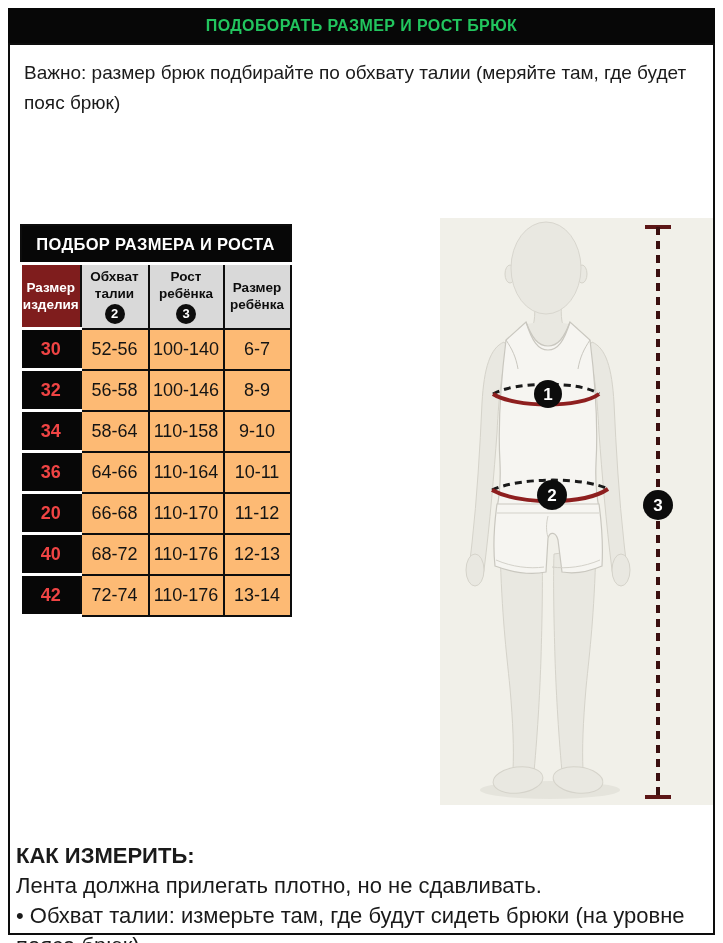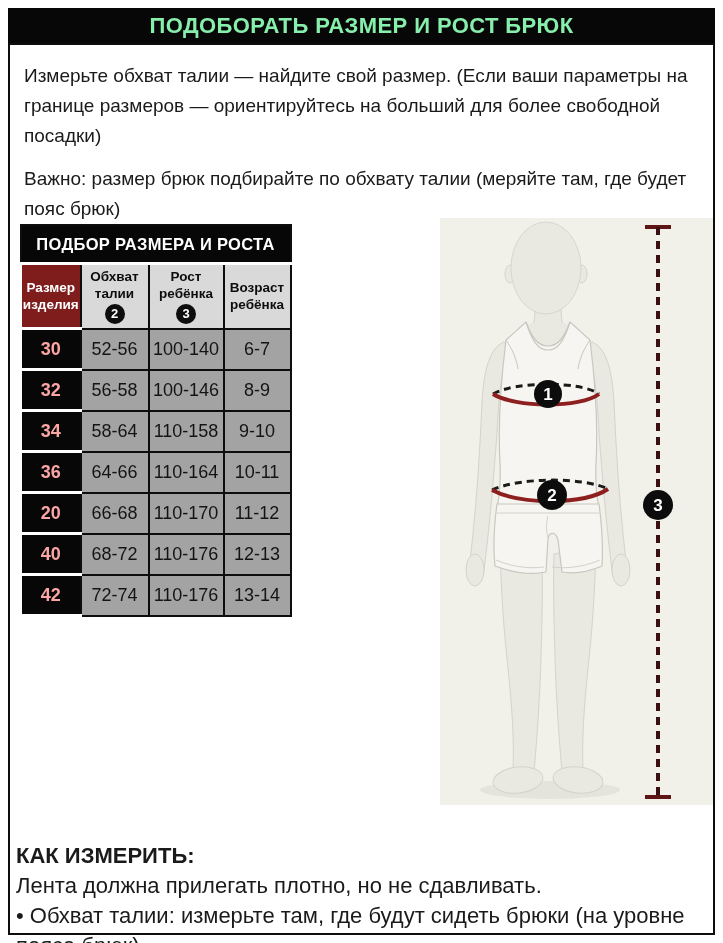--- a/index.html
+++ b/index.html
@@ -1,22 +1,22 @@
 <!DOCTYPE html>
 <html><head>
 <meta charset="utf-8">
 <style>
   html,body { margin:0; padding:0; background:#fff; }
   body { width:723px; height:943px; font-family:"Liberation Sans", sans-serif; color:#1a1a1a; }
   .page { position:relative; width:723px; height:943px; background:#fff; overflow:hidden; }
 
   .top-bar {
     position:absolute; left:8px; top:8px; width:707px; height:35px;
-    background:#070707; color:#86efac; display:flex; align-items:center; justify-content:center;
-    font-weight:bold; font-size:22px; letter-spacing:0.4px;
+    background:#070707; color:#22c55e; display:flex; align-items:center; justify-content:center;
+    font-weight:bold; font-size:16px; letter-spacing:0.4px;
   }
 
   .content-box {
     position:absolute; left:8px; top:43px; width:707px; height:892px;
     border:2px solid #0d0d0d; box-sizing:border-box; background:#fff;
   }
 
   .intro {
     margin:16px 9px 0 14px; font-size:19px; line-height:30px;
   }
@@ -37,25 +37,25 @@
   }
   .t-colhead {
     background:#d9d9d9; color:#0d0d0d; font-weight:bold; font-size:13.5px; line-height:17px;
     height:62px; border:2px solid #0d0d0d;
   }
   .t-colhead-dark {
     background:#7f1d1d; color:#ffffff; font-weight:bold; font-size:13.5px; line-height:17px;
     height:62px; border:3px solid #ffffff; border-right:2px solid #0d0d0d;
   }
   .t-size {
-    background:#070707; color:#fca5a5; font-weight:bold; font-size:18px;
+    background:#070707; color:#ef4444; font-weight:bold; font-size:18px;
     height:38px; border:3px solid #ffffff; border-right:2px solid #0d0d0d;
   }
   .t-val {
-    background:#a3a3a3; color:#141414; font-size:18px;
+    background:#fdba74; color:#141414; font-size:18px;
     height:38px; border:2px solid #0d0d0d;
   }
   .col-badge {
     display:block; width:20px; height:20px; margin:2px auto 0; border-radius:50%;
     background:#0d0d0d; color:#fff; font-size:13px; line-height:20px; font-weight:bold; text-align:center;
   }
   .col-badge:empty { display:none; }
 
   
   .figure-wrap {
@@ -71,21 +71,20 @@
 </style>
 </head>
 <body>
 
 <div class="page">
 
   <div class="top-bar">ПОДОБОРАТЬ РАЗМЕР И РОСТ БРЮК</div>
 
   <div class="content-box">
 
-    <p class="intro">Измерьте обхват талии — найдите свой размер. (Если ваши параметры на границе размеров — ориентируйтесь на больший для более свободной посадки)</p>
 
     <p class="important">Важно: размер брюк подбирайте по обхвату талии (меряйте там, где будет пояс брюк)</p>
 
     <table class="size-table">
       <colgroup>
         <col style="width:60px">
           <col style="width:68px">
           <col style="width:75px">
           <col style="width:67px">
       </colgroup>
@@ -100,21 +99,21 @@
           </td>
           <td class="t-colhead">
             <span>Обхват талии</span>
             <span class="col-badge">2</span>
           </td>
           <td class="t-colhead">
             <span>Рост ребёнка</span>
             <span class="col-badge">3</span>
           </td>
           <td class="t-colhead">
-            <span>Возраст ребёнка</span>
+            <span>Размер ребёнка</span>
             
           </td>
         </tr>
         <tr>
           <td class="t-size">30</td>
           <td class="t-val">52-56</td>
           <td class="t-val">100-140</td>
           <td class="t-val">6-7</td>
         </tr>
         <tr>

